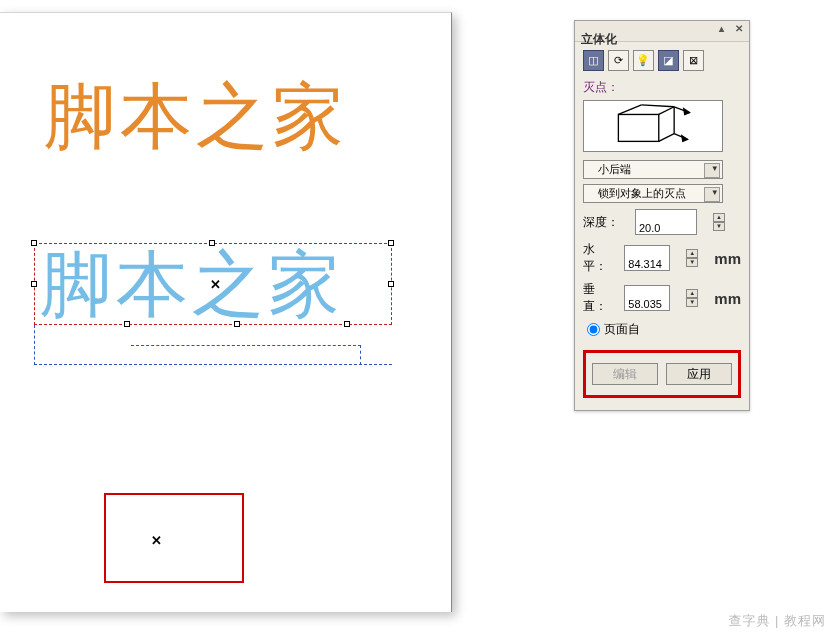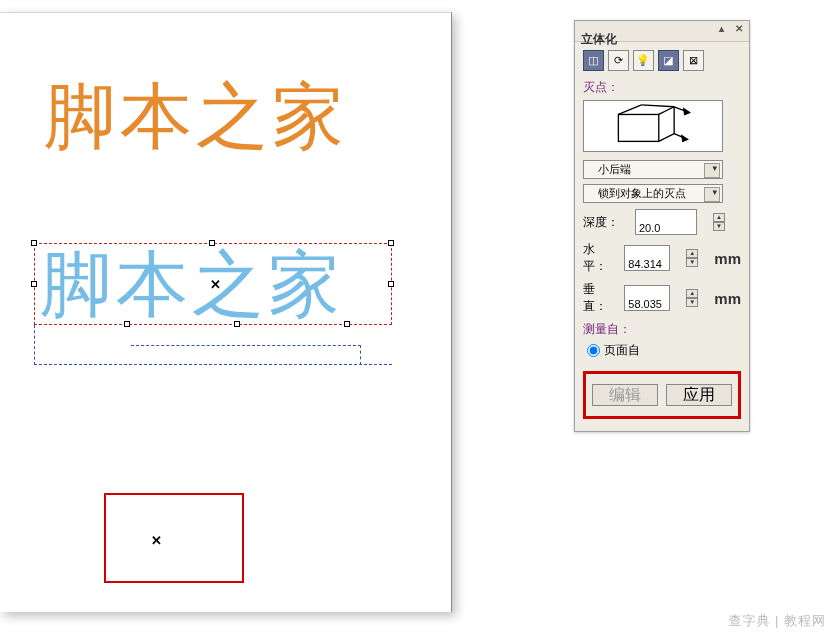--- a/index.html
+++ b/index.html
@@ -260,21 +260,21 @@
     gap: 8px;
     margin-top: 12px;
     border: 3px solid #d00000;
     padding: 10px 6px;
   }
   .btn {
     flex: 1;
     height: 22px;
     border: 1px solid #888;
     background: #e8e4da;
-    font-size: 16px;
+    font-size: 12px;
     cursor: pointer;
     text-align: center;
     line-height: 20px;
   }
   .btn.disabled { color: #999; }
   
   .watermark {
     position: absolute;
     right: 6px;
     bottom: 4px;
@@ -371,21 +371,20 @@
     <div class="field-row">
       <label>垂直：</label>
       <div class="spinner">58.035</div>
       <div class="spinner-btns">
         <div class="spin-up">▲</div>
         <div class="spin-down">▼</div>
       </div>
       <span class="unit">mm</span>
     </div>
 
-    <div class="section-label">测量自：</div>
     <div class="radio-row">
       <input type="radio" name="mf" checked="" style="">
       <span>页面自</span>
     </div>
 
     <div class="btn-row">
       <div class="btn disabled">编辑</div>
       <div class="btn">应用</div>
     </div>
   </div>

